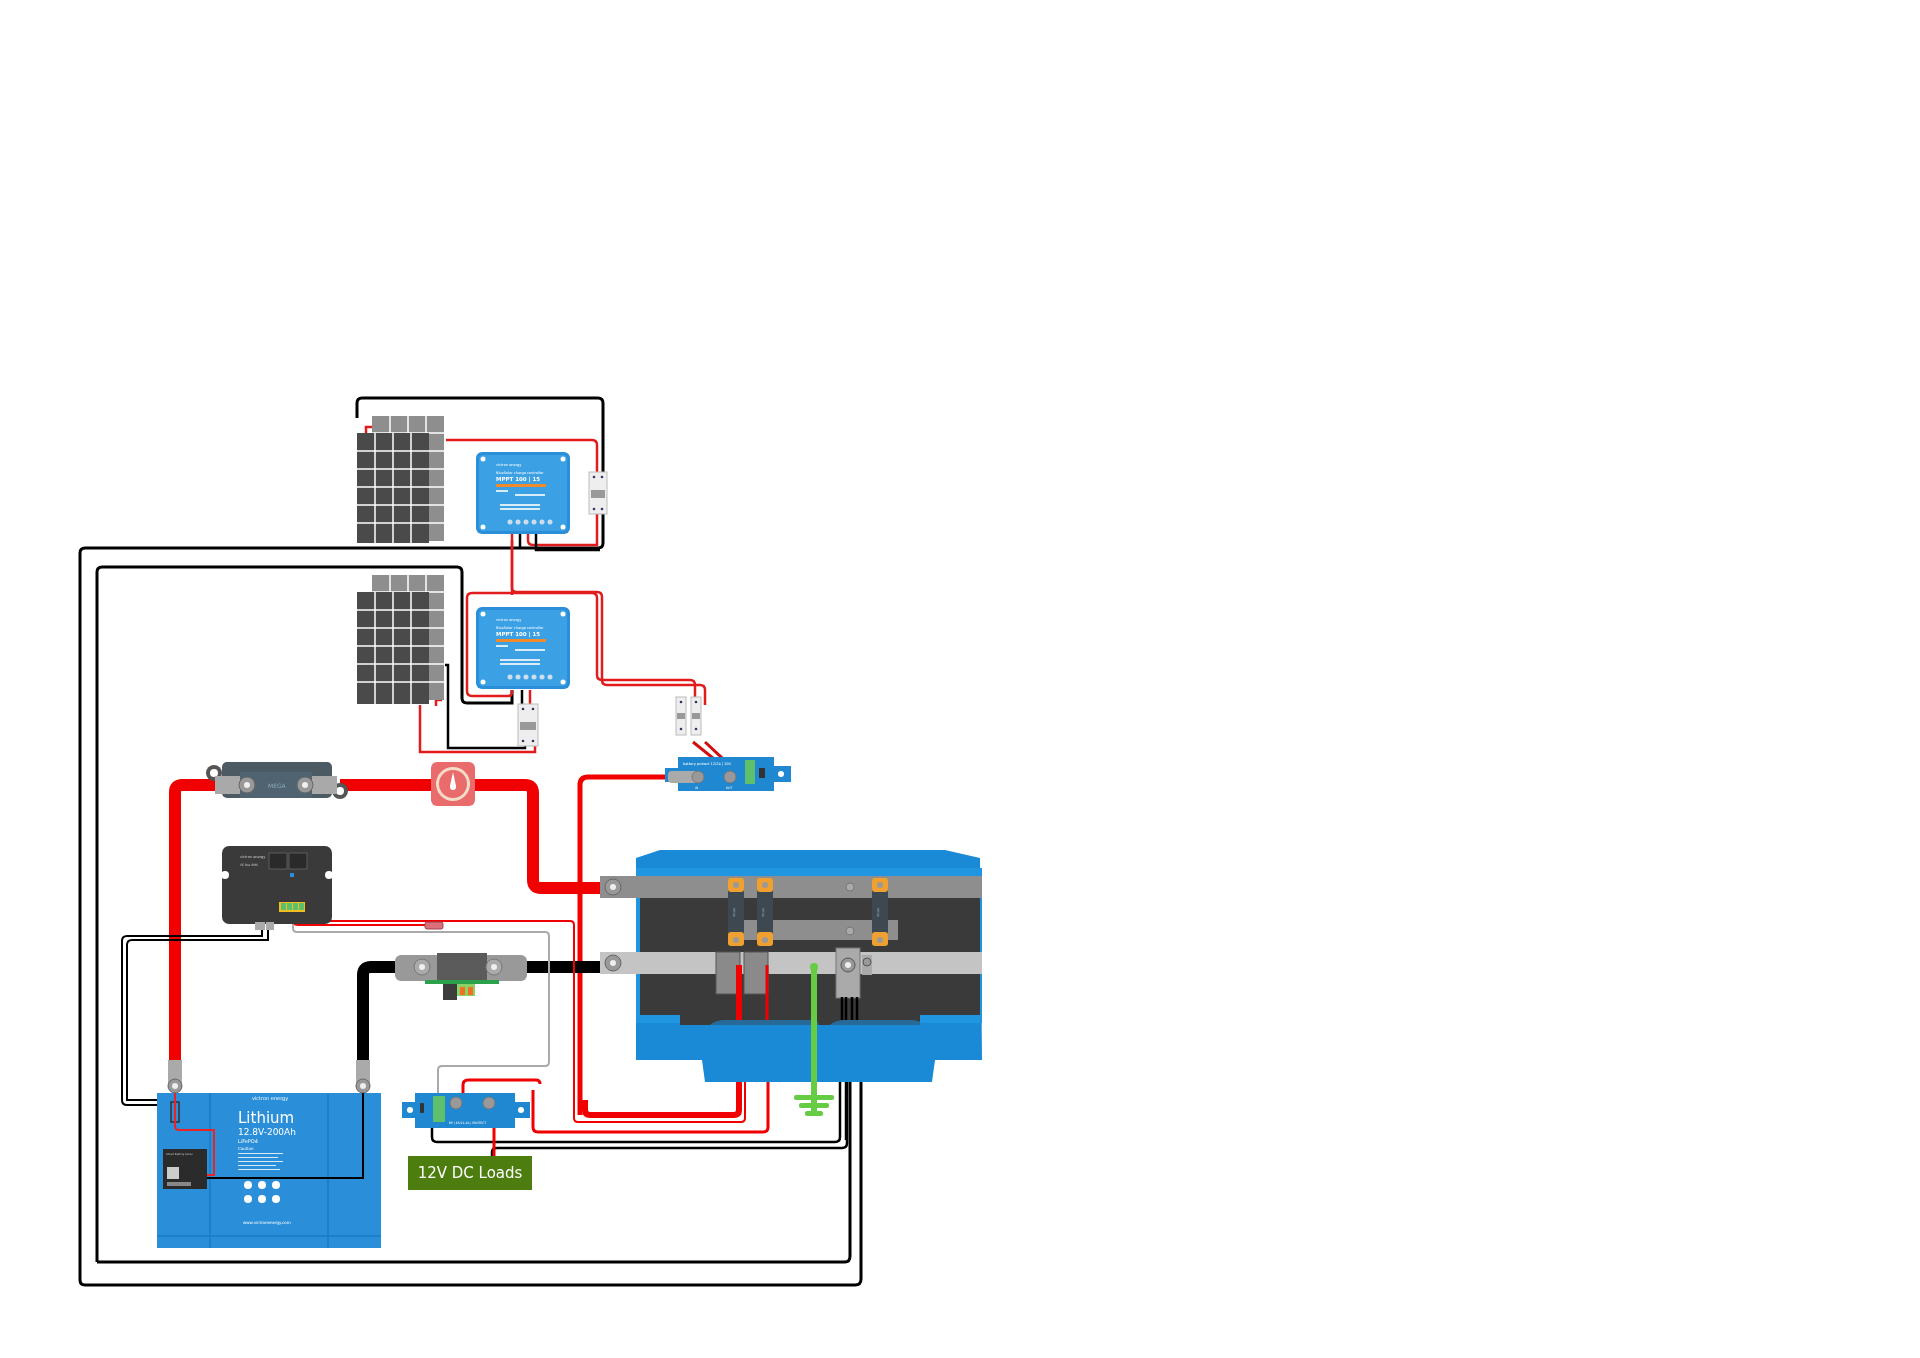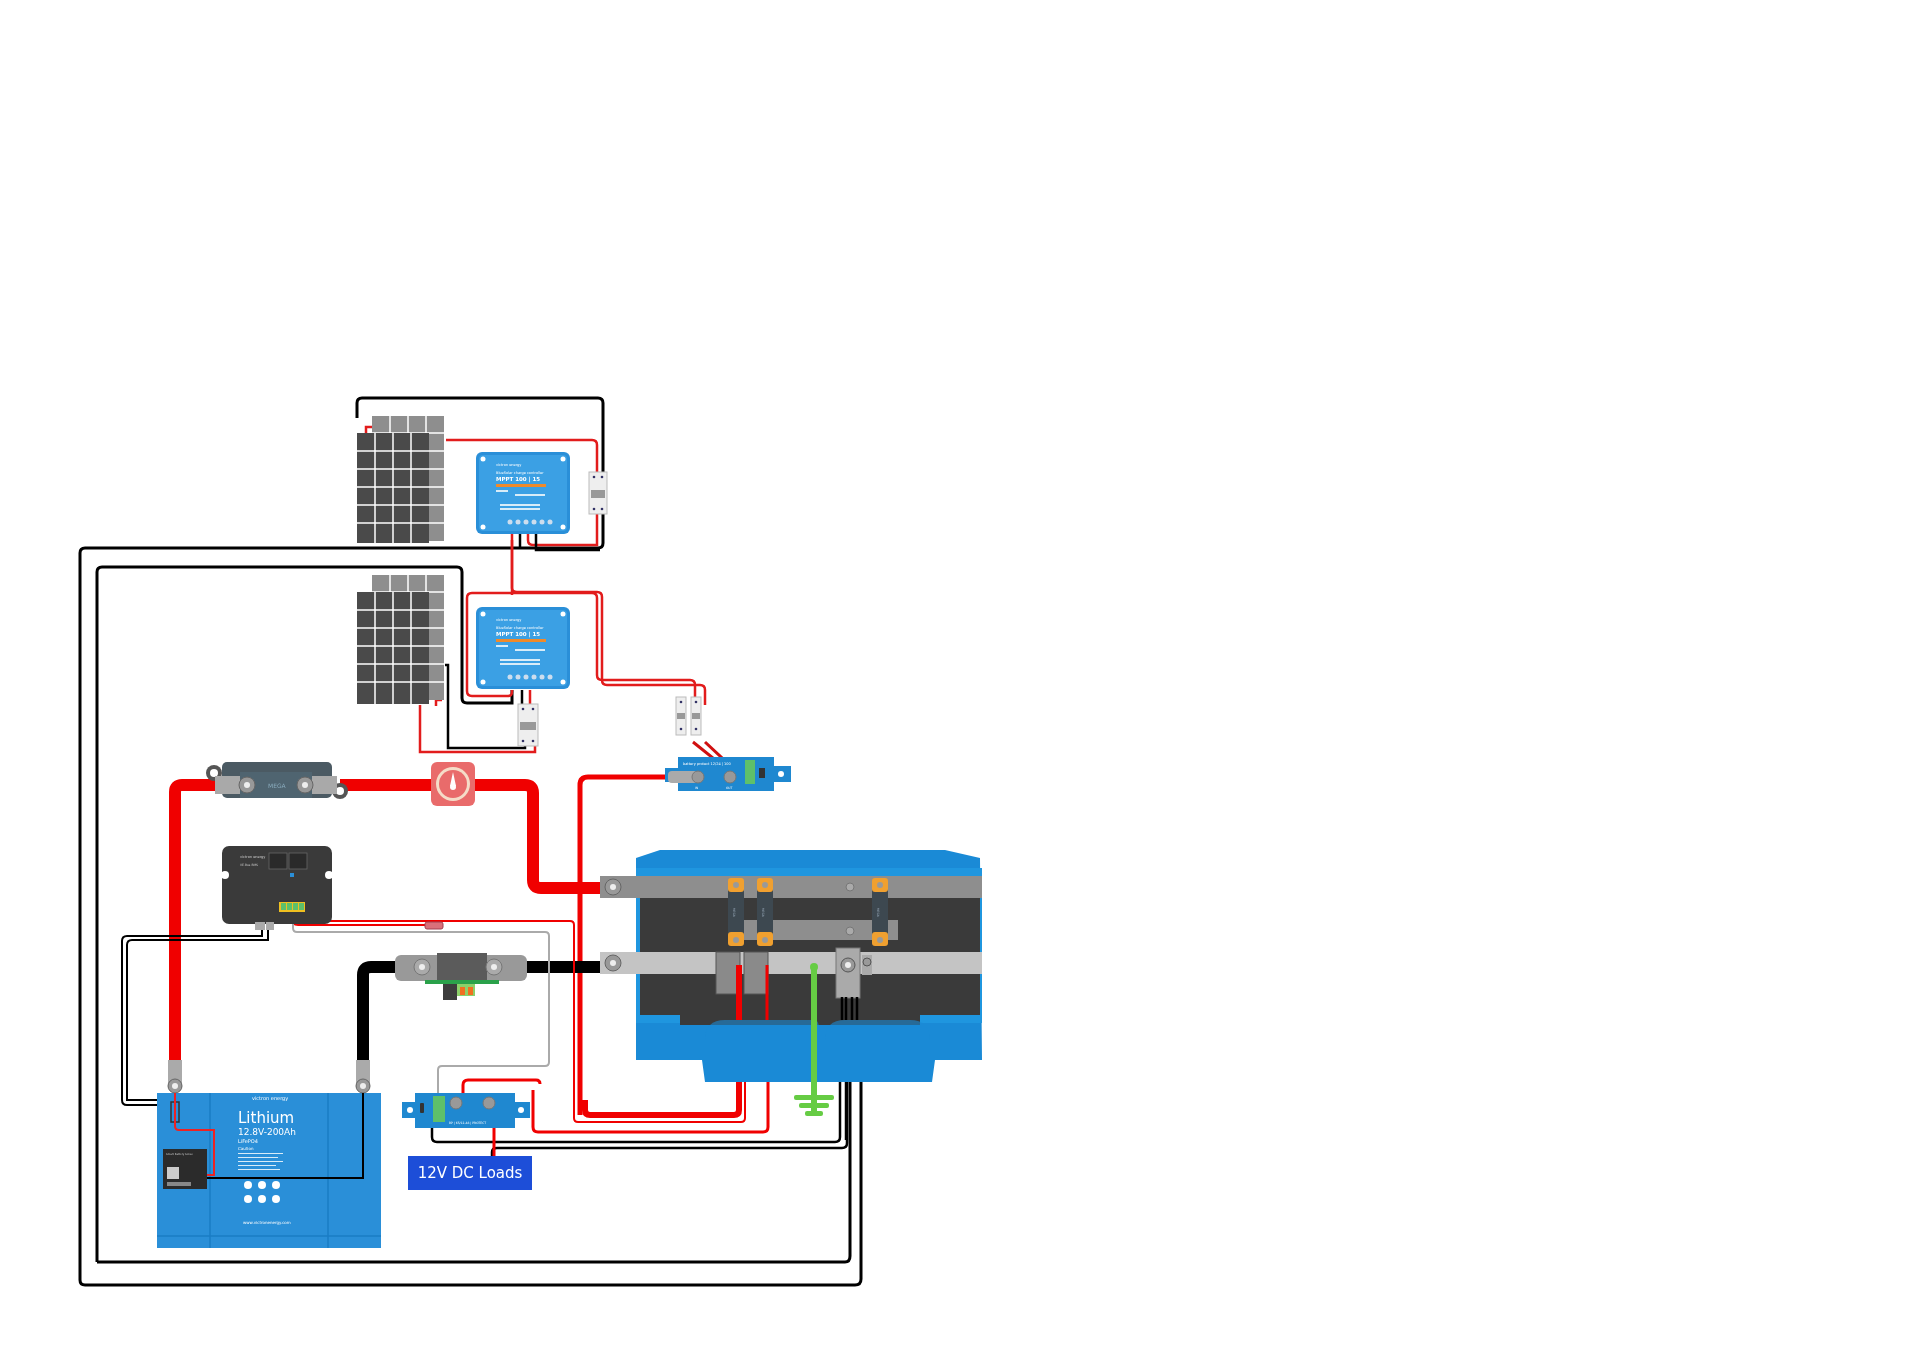--- a/index.html
+++ b/index.html
@@ -1,19 +1,19 @@
 <!DOCTYPE html>
 <html><head>
 <meta charset="utf-8">
 <style>
   html,body{margin:0;padding:0;background:#fff;}
   body{width:1920px;height:1358px;position:relative;overflow:hidden;font-family:"DejaVu Sans",sans-serif;}
   #diagram{position:absolute;left:0;top:0;width:1920px;height:1358px;}
   .lbl{font-family:"DejaVu Sans",sans-serif;}
-  .loads-box{position:absolute;left:408px;top:1156px;width:124px;height:34px;background:#1d4ed8;color:#fff;
+  .loads-box{position:absolute;left:408px;top:1156px;width:124px;height:34px;background:#4d7c0f;color:#fff;
     font-family:"DejaVu Sans",sans-serif;font-size:15px;display:flex;align-items:center;justify-content:center;}
 </style>
 </head>
 <body>
 
 <svg id="diagram" viewBox="0 0 1920 1358" xmlns="http://www.w3.org/2000/svg">
 
   <g fill="none" stroke="#000" stroke-width="3">
     <path d="M 80 1275 L 80 553 Q 80 548 85 548 L 598 548 Q 603 548 603 543 L 603 403 Q 603 398 598 398 L 362 398 Q 357 398 357 403 L 357 418"></path>
     <path d="M 97 1262 L 97 572 Q 97 567 102 567 L 457 567 Q 462 567 462 572 L 462 698 Q 462 703 467 703 L 512 703 L 512 690"></path>

